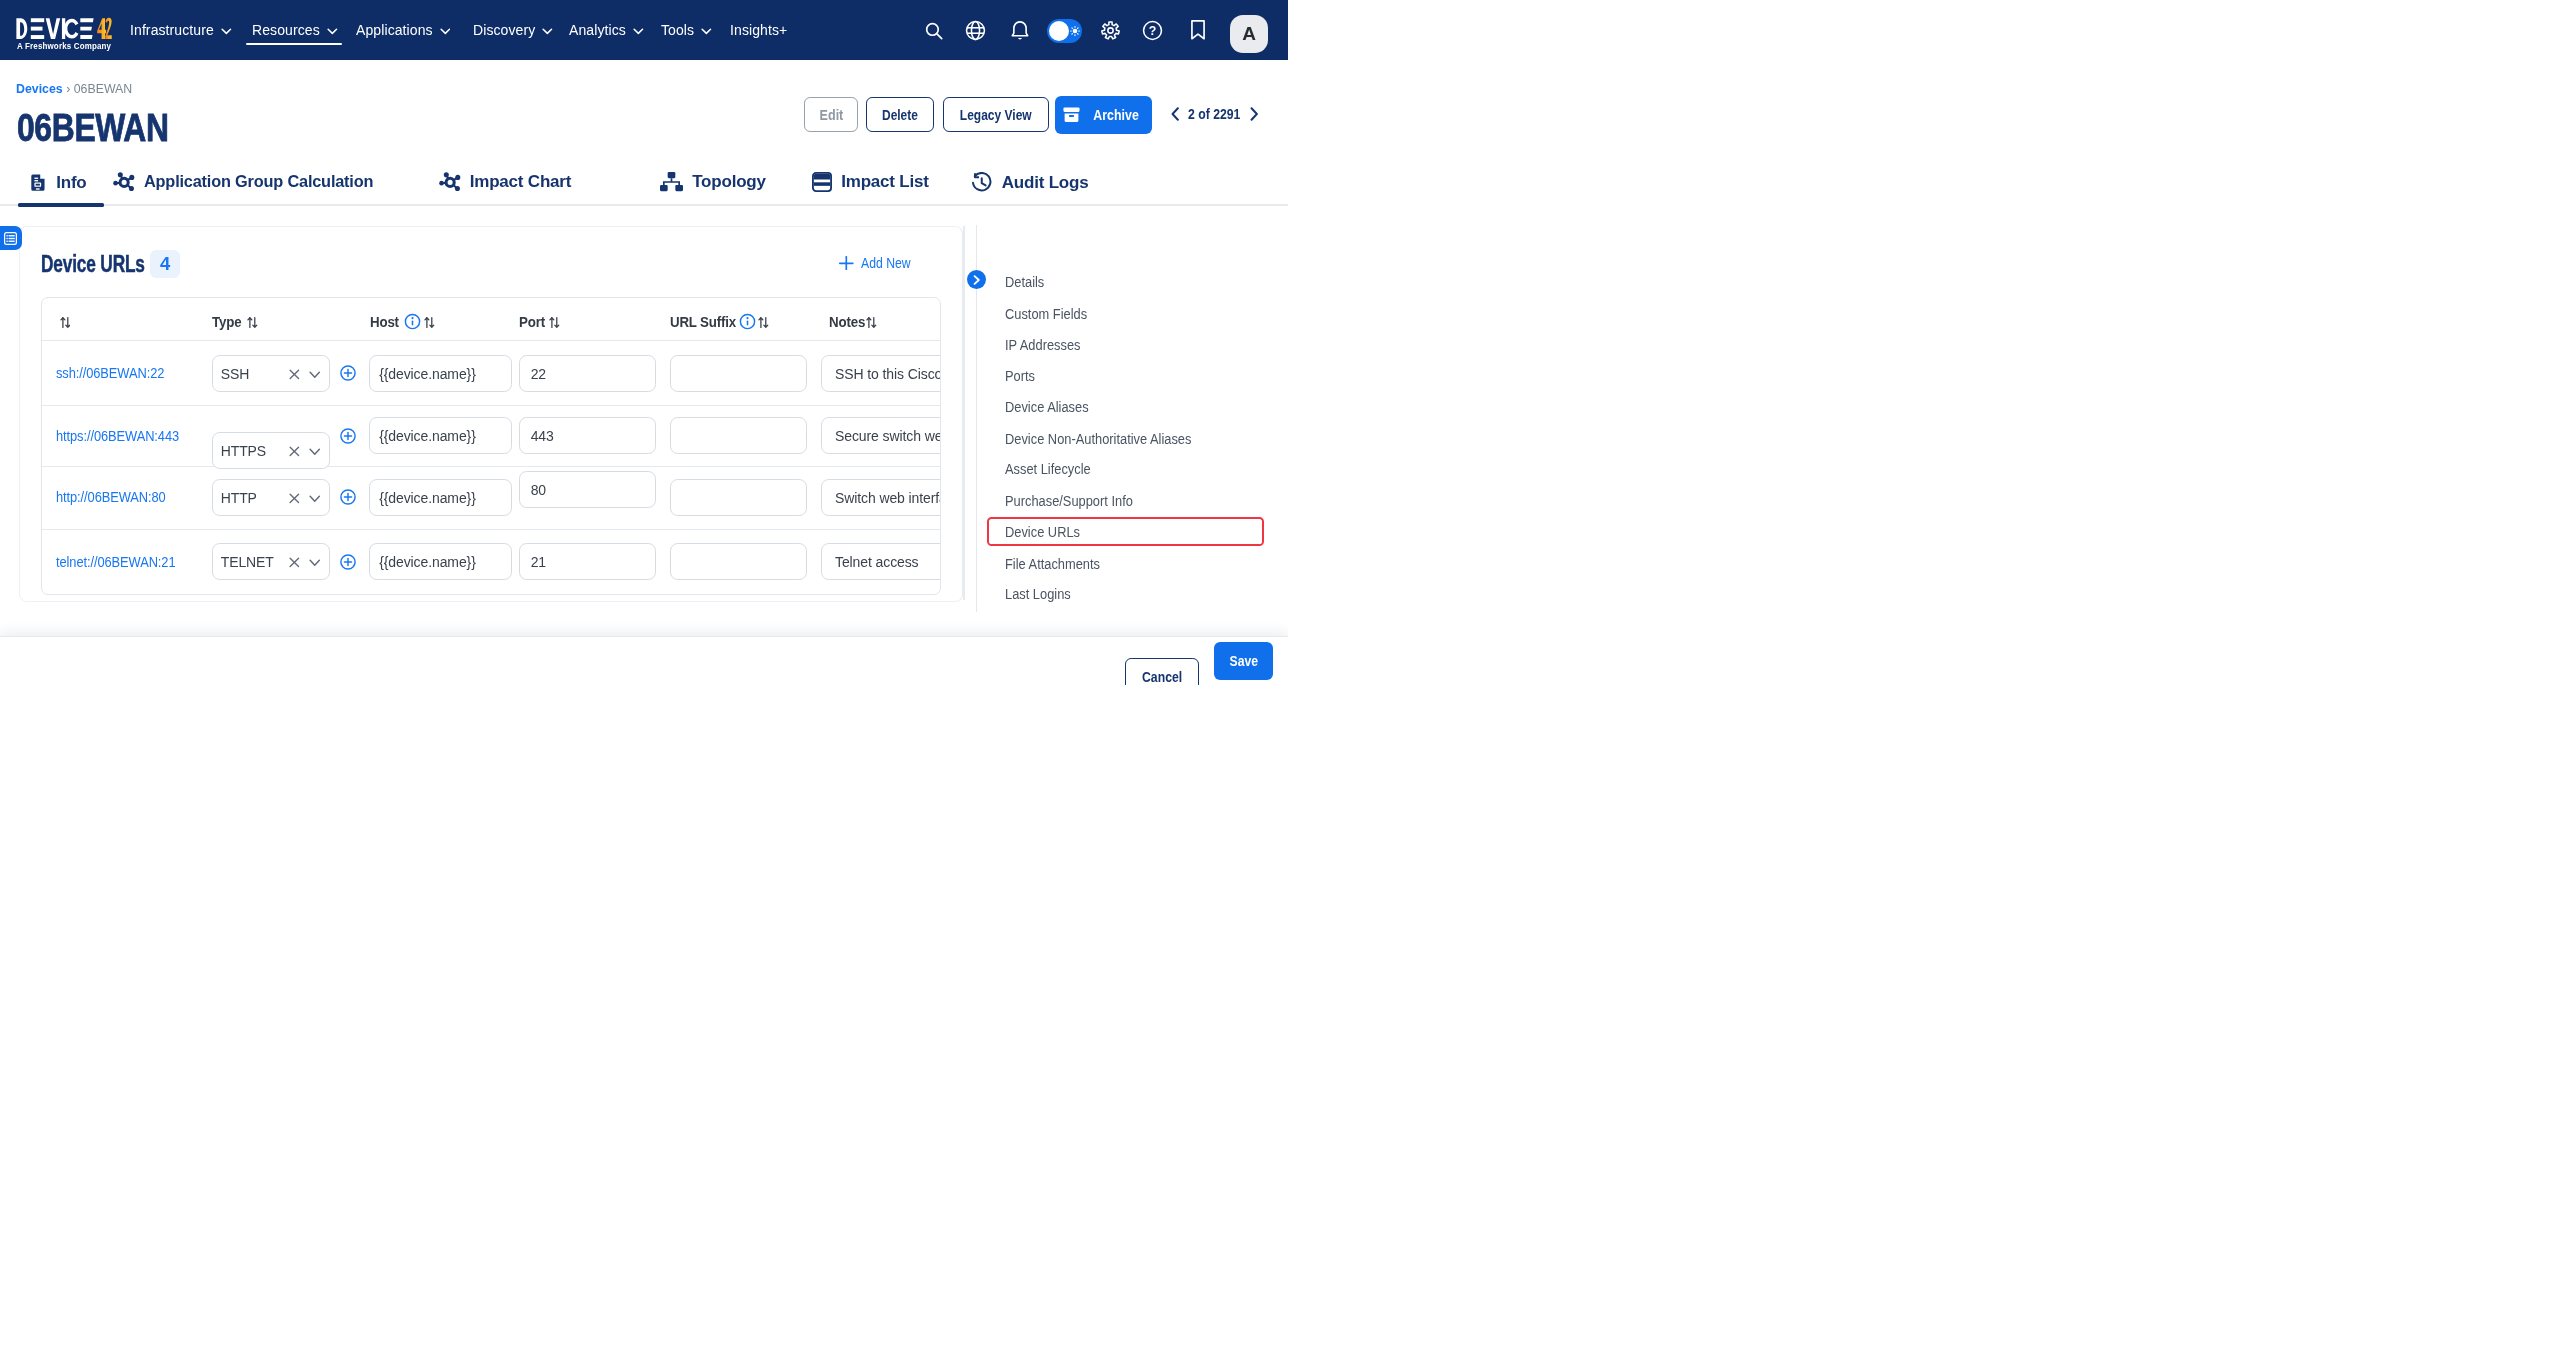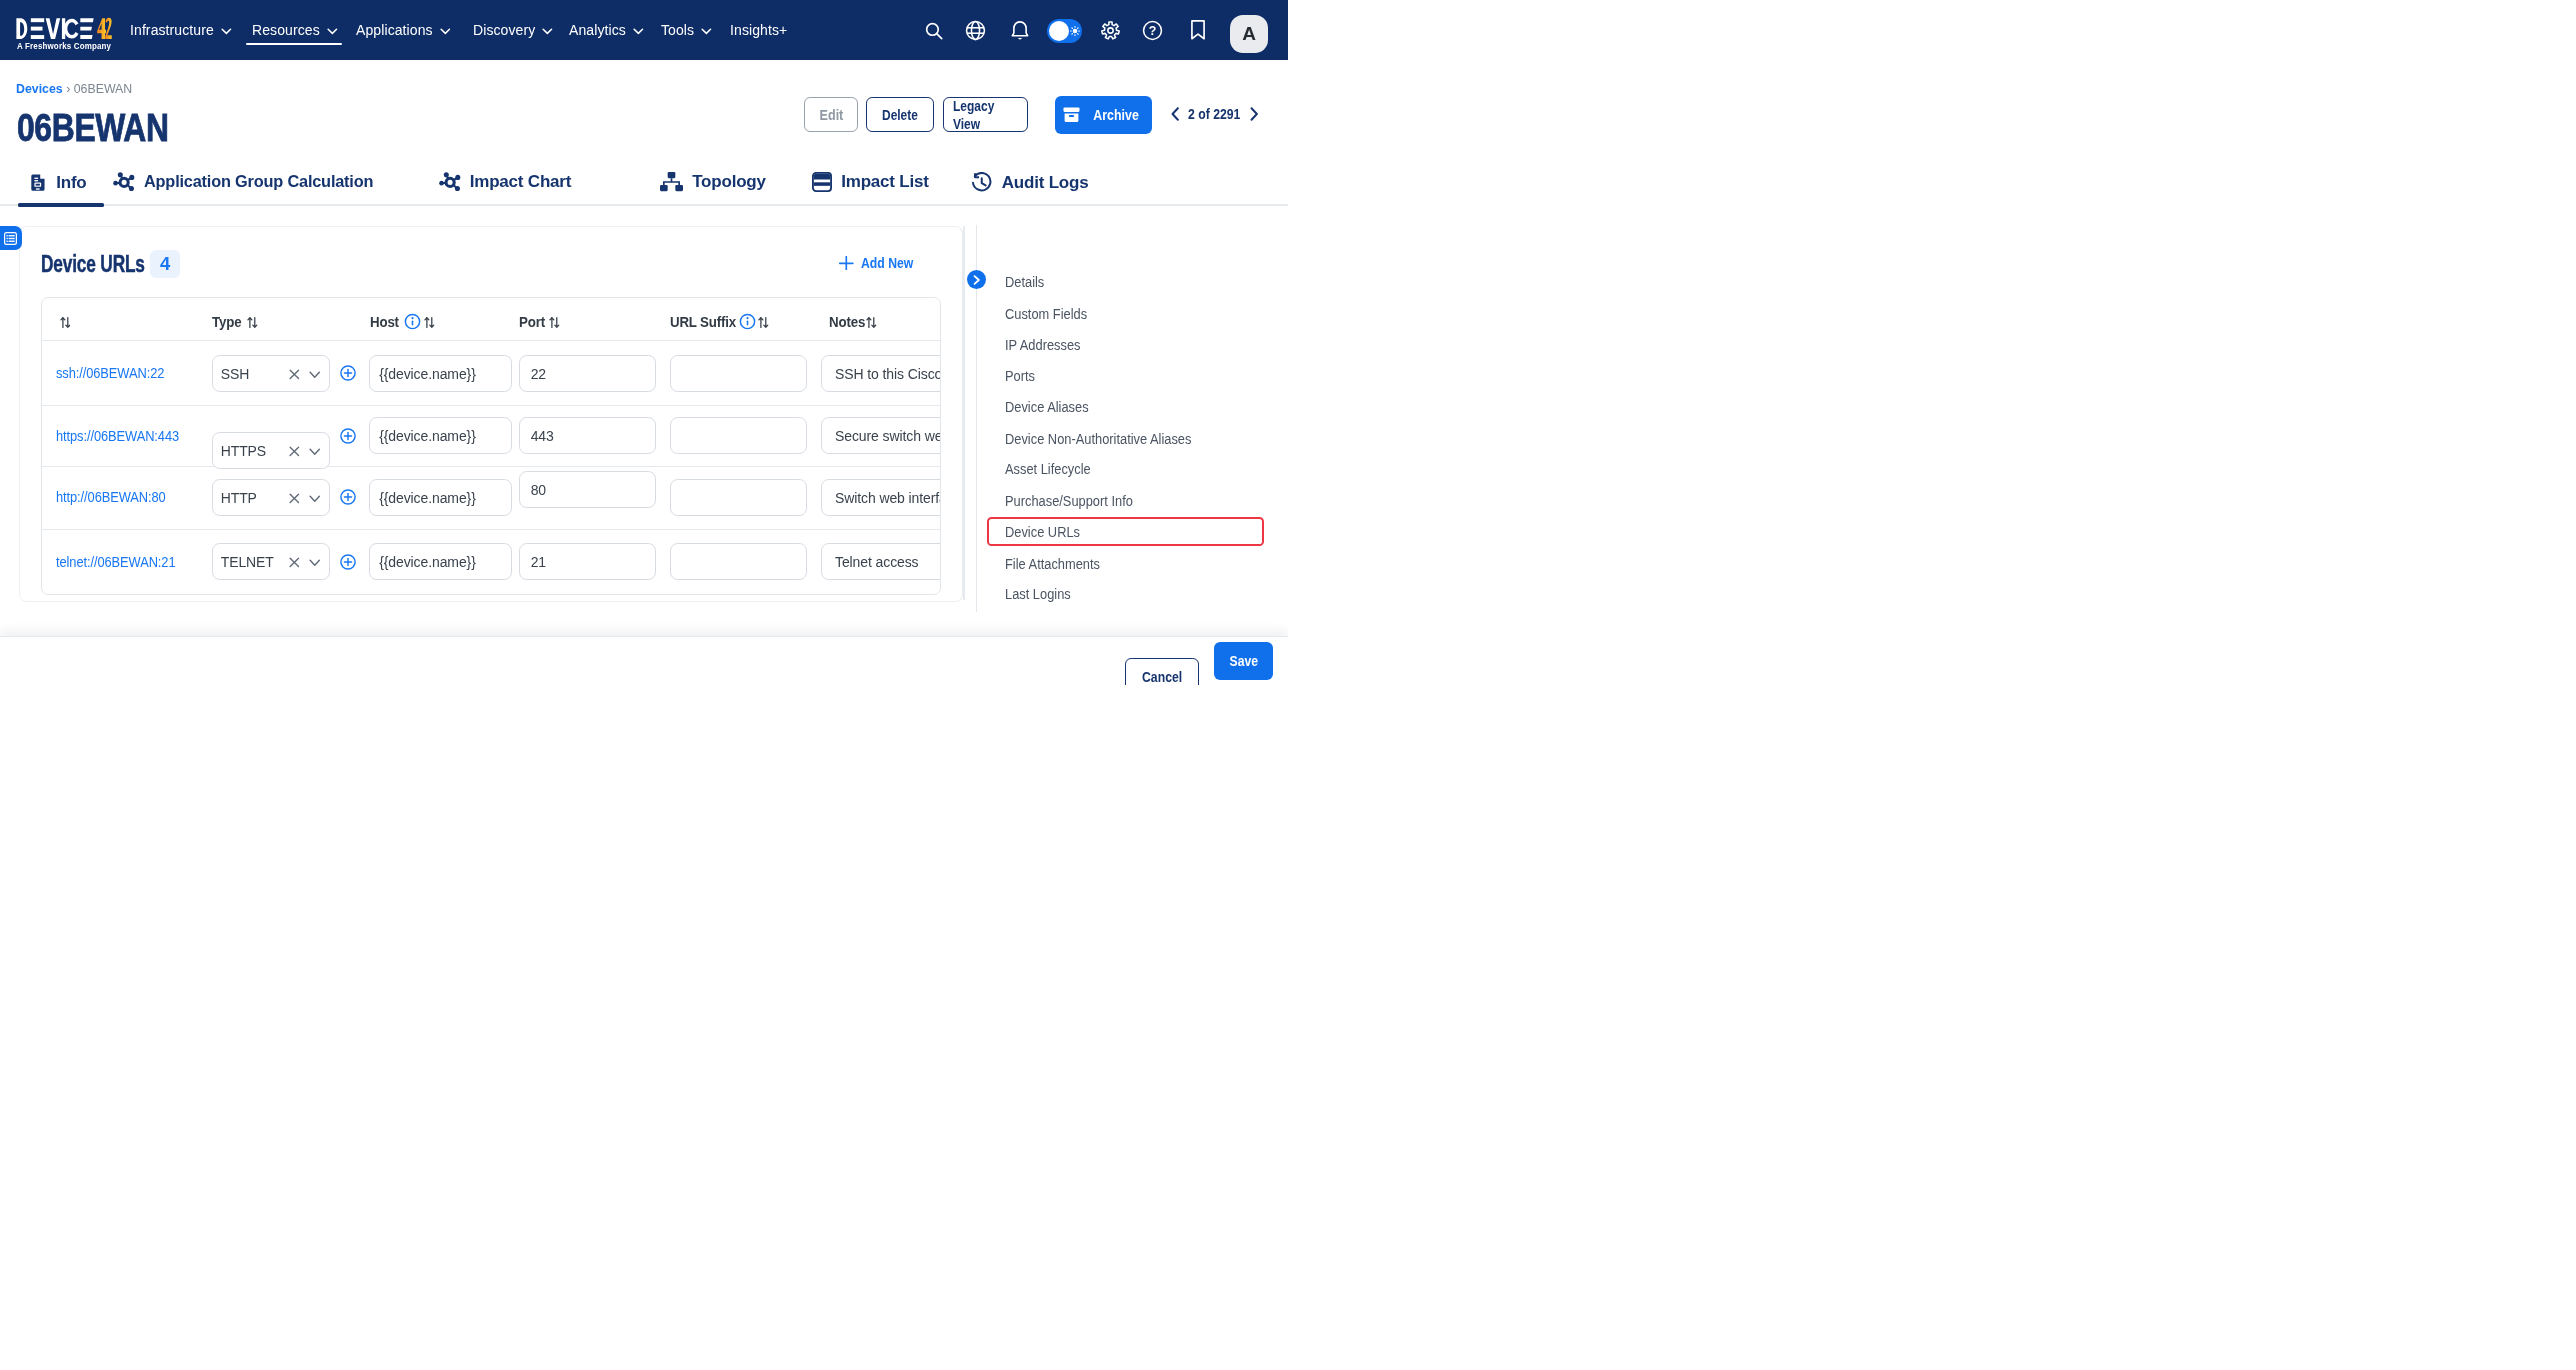--- a/index.html
+++ b/index.html
@@ -134,21 +134,21 @@
     <span style="color:#7c8691; font-weight:400;"> › </span><span style="color:#7c8691; font-weight:400;">06BEWAN</span>
   </div>
   <div class="abs" style="left:17px; top:106px; font-size:39px; font-weight:800; color:#16356f; letter-spacing:-0.4px; -webkit-text-stroke:0.8px #16356f; transform:scaleX(0.816); transform-origin:0 0;">06BEWAN</div>
 
   <div class="btn" style="left:804px; top:97px; width:54px;  height:35px; border:0.8px solid #99a1ab; color:#8f98a3; font-size:15.3px;">
       <span class="sq" style="transform:scaleX(0.82)">Edit</span>
     </div>
   <div class="btn" style="left:866px; top:97px; width:68px;  height:35px; border:1.5px solid #16356f; color:#16356f; font-size:15.3px;">
       <span class="sq" style="transform:scaleX(0.78)">Delete</span>
     </div>
-  <div class="btn" style="left:943px; top:97px; width:85px; height:35px; border:1.5px solid #16356f; color:#16356f; font-size:15.3px;">
+  <div class="btn" style="left:943px; top:97px; width:106px; height:35px; border:1.5px solid #16356f; color:#16356f; font-size:15.3px;">
       <span class="sq" style="transform:scaleX(0.785)">Legacy View</span>
     </div>
   <div class="btn" id="archivebtn" style="left:1055px; top:96px; width:97px; height:38px; background:#1070eb; color:#fff; font-size:15.3px; gap:7.7px;">
     <svg width="17" height="15.3" viewBox="0 0 22 20">
         <rect x="0.5" y="0.5" width="21" height="6" rx="1.5" fill="#fff"></rect>
         <path d="M2 8.5 h18 v9 a2 2 0 0 1 -2 2 h-14 a2 2 0 0 1 -2 -2 z" fill="#fff"></path>
         <rect x="7.5" y="10.5" width="7" height="2.6" rx="1.3" fill="#1070eb"></rect>
       </svg>
     <span class="sq" style="transform:scaleX(0.81)">Archive</span>
   </div>
@@ -250,21 +250,21 @@
           <rect x="3.2" y="7.6" width="1.8" height="1.8"></rect>
           <rect x="6" y="7.6" width="8" height="1.8"></rect>
           <rect x="3.2" y="11.2" width="1.8" height="1.8"></rect>
           <rect x="6" y="11.2" width="8" height="1.8"></rect>
         </g>
       </svg>
   </div>
 
   <div class="abs" style="left:41px; top:251px; font-size:23px; font-weight:800; color:#16356f; letter-spacing:-0.2px; -webkit-text-stroke:0.5px #16356f; transform:scaleX(0.75); transform-origin:0 0;">Device URLs</div>
   <div class="abs" style="left:150px; top:250px; width:30px; height:28px; background:#eaf2fd; border-radius:6.1px; display:flex; align-items:center; justify-content:center; color:#1877f2; font-size:18.4px; font-weight:700;">4</div>
-  <div class="abs" id="addnew" style="left:839px; top:254px; display:flex; align-items:center; gap:7.7px; color:#1877f2; font-size:15.3px; font-weight:700;">
+  <div class="abs" id="addnew" style="left:839px; top:254px; display:flex; align-items:center; gap:7.7px; color:#1877f2; font-size:15.3px; font-weight:400;">
     <svg width="14.6" height="14.6" viewBox="0 0 19 19">
         <line x1="9.5" y1="1" x2="9.5" y2="18" stroke="#1877f2" stroke-width="2.2" stroke-linecap="round"></line>
         <line x1="1" y1="9.5" x2="18" y2="9.5" stroke="#1877f2" stroke-width="2.2" stroke-linecap="round"></line>
       </svg>
     <span style="display:inline-block; transform:scaleX(0.8); transform-origin:0 50%;">Add New</span>
   </div>
 
   <div class="abs" id="tablecard" style="left:41px; top:297px; width:900px; height:298px; border:0.8px solid #e2e6eb; border-radius:7px; background:#fff; overflow:hidden;">
     <div class="sep" style="top:42px;"></div>
     <div class="sep" style="top:107px;"></div>

